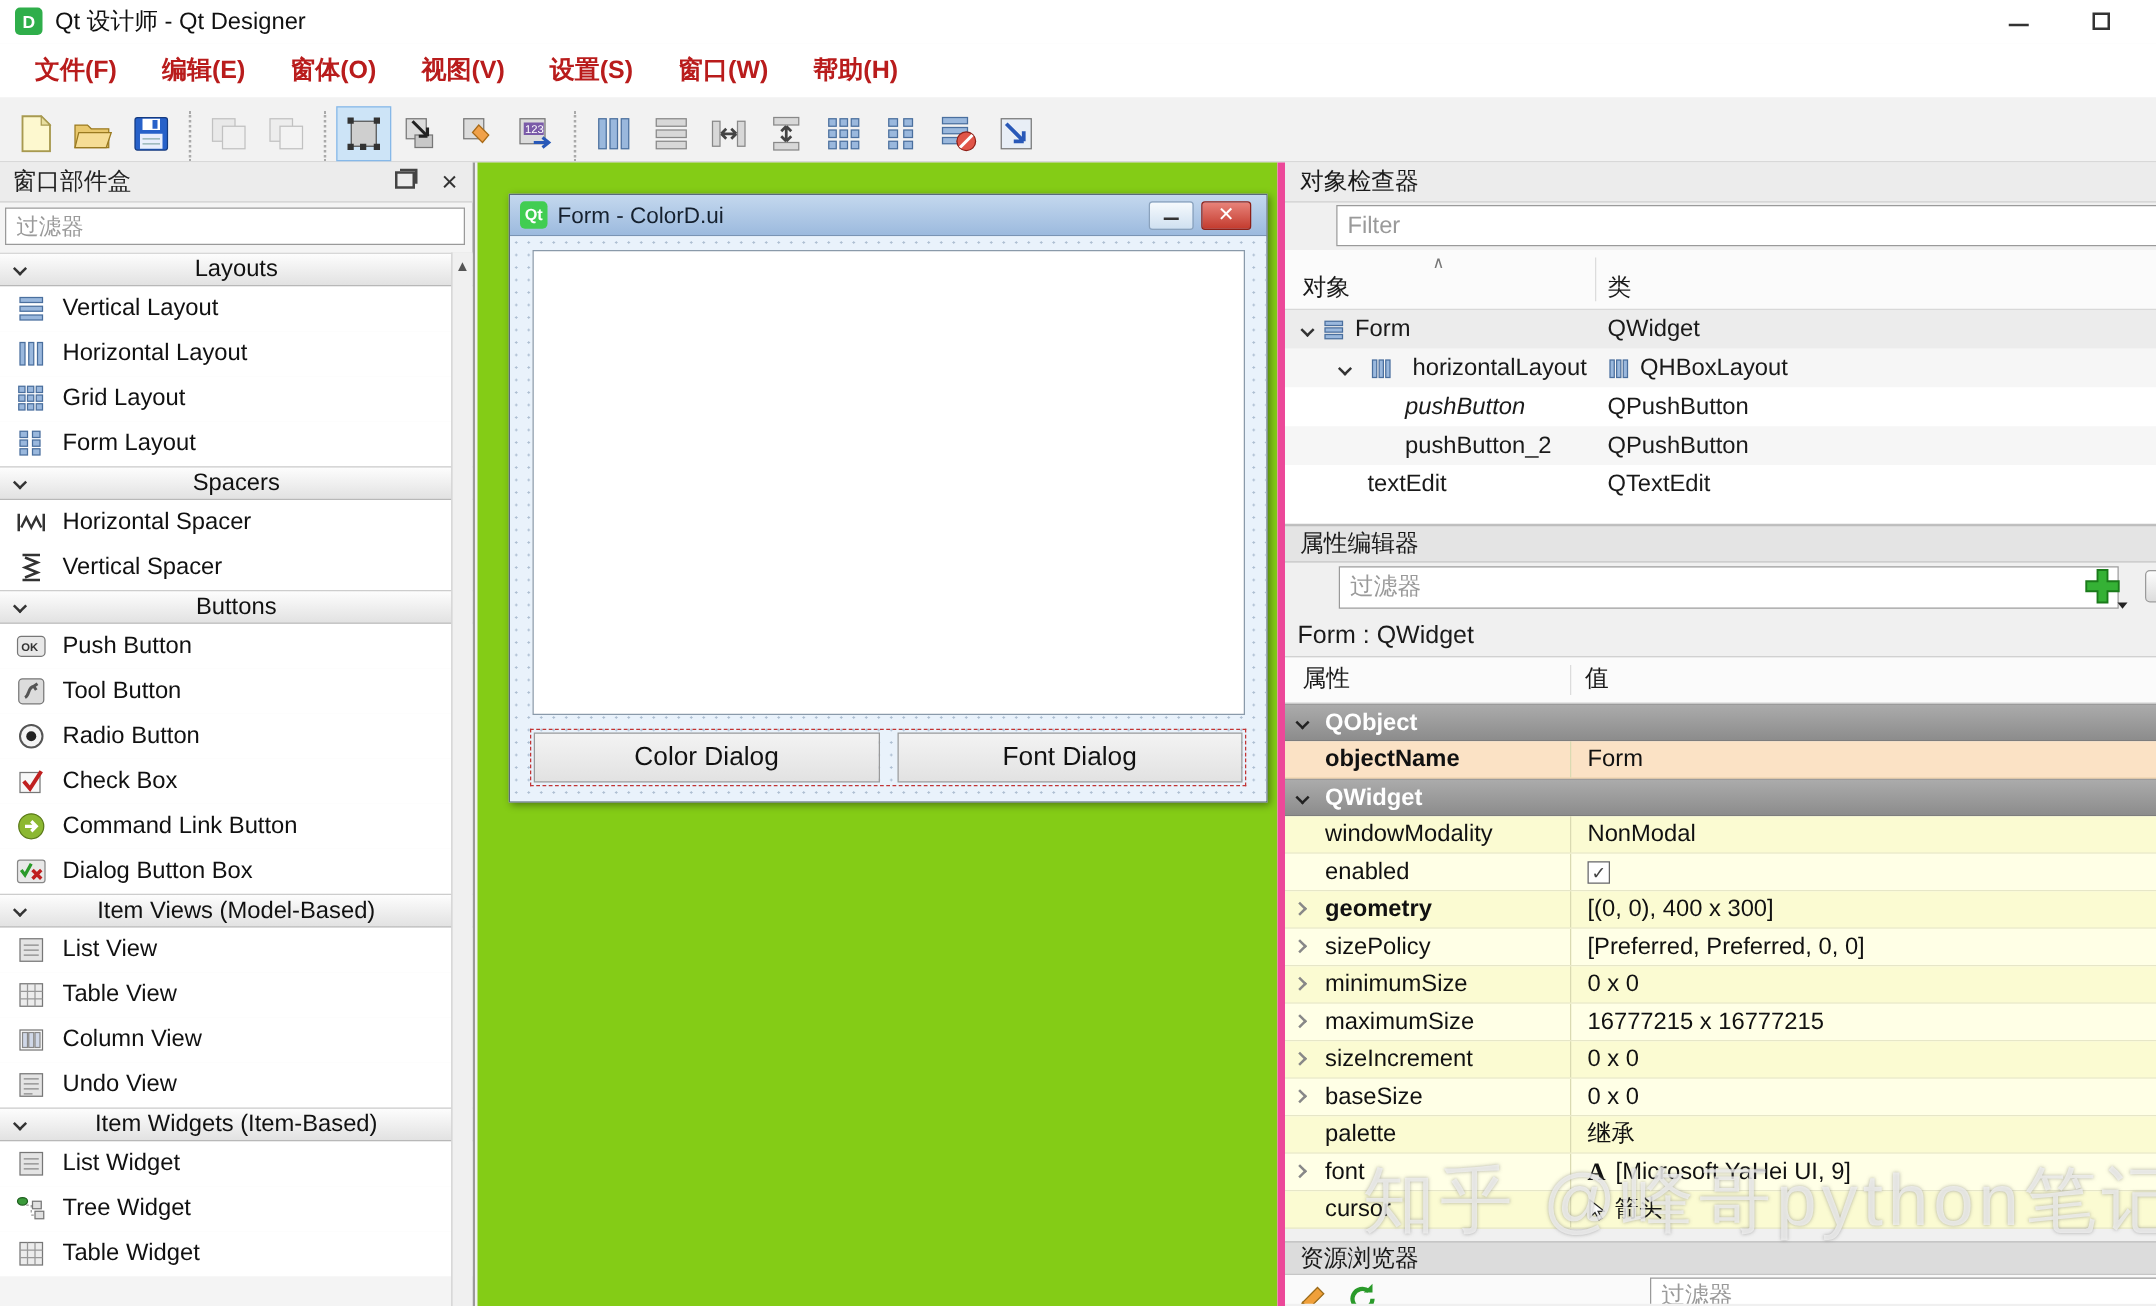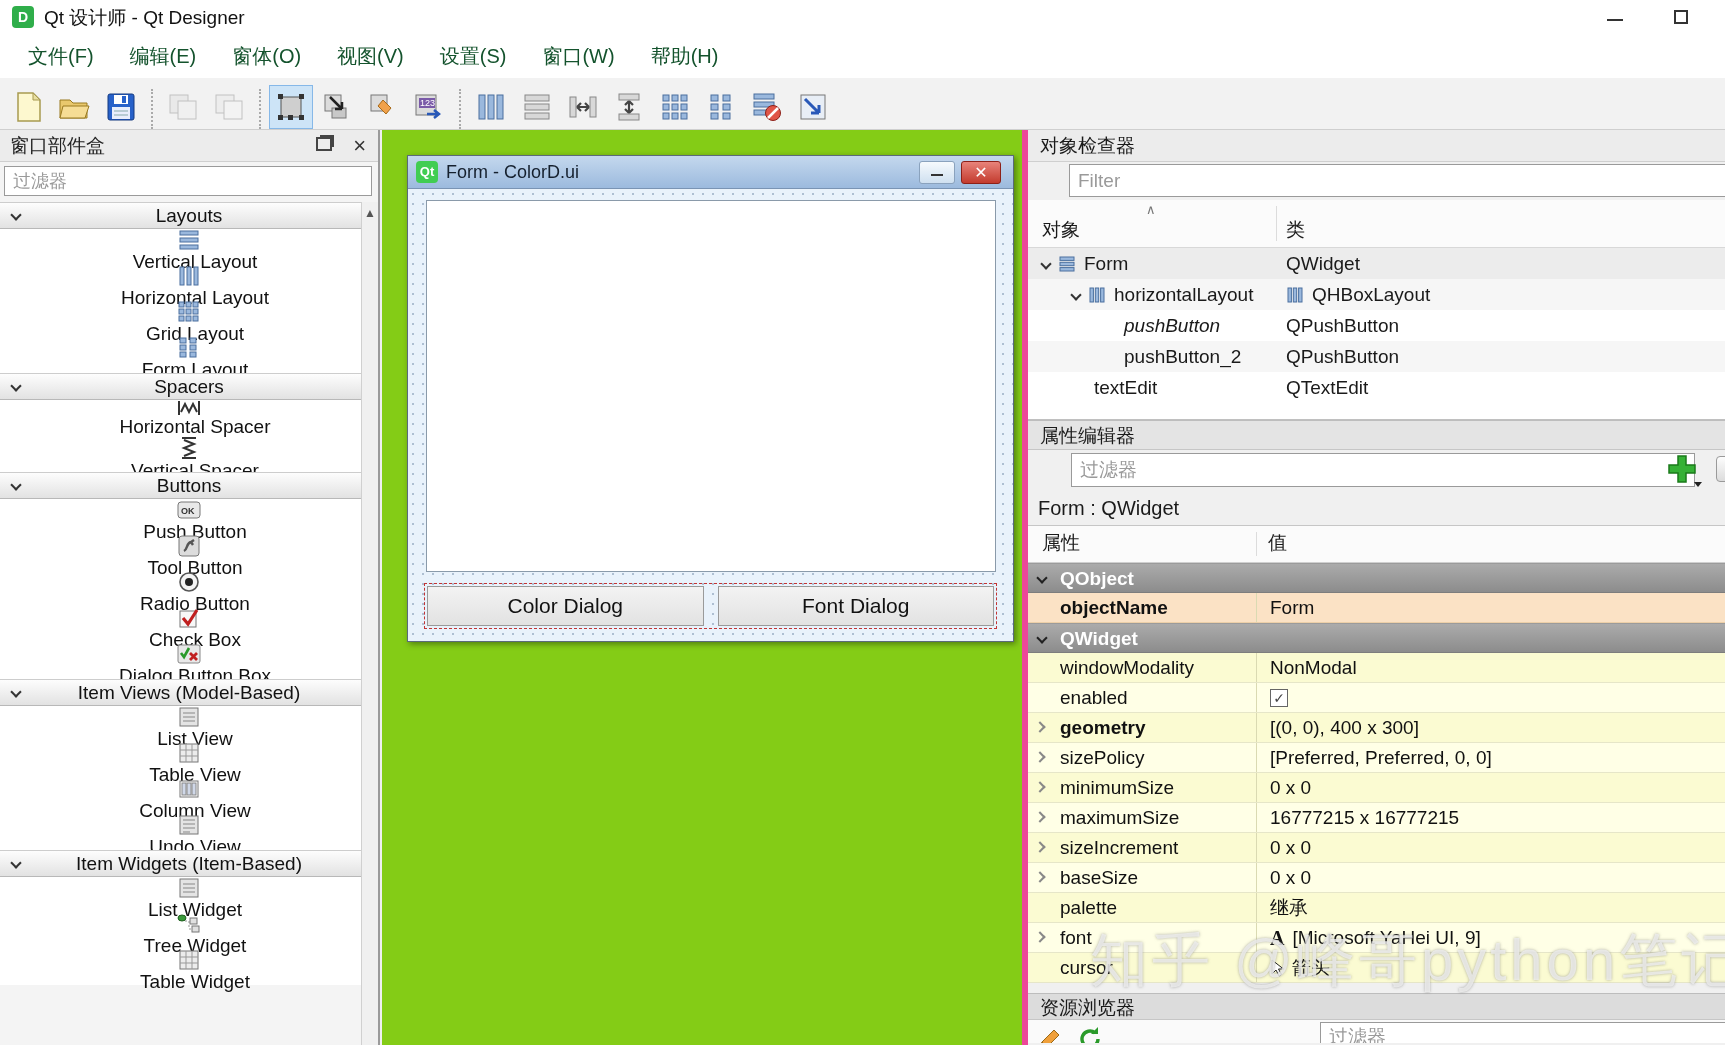--- a/index.html
+++ b/index.html
@@ -12,21 +12,21 @@
   .app-icon { position:absolute; left:12px; top:6px; width:22px; height:22px; background:#2fae4a; border-radius:4px; color:#fff; font-weight:bold; font-size:14px; text-align:center; line-height:22px; }
   .app-title { position:absolute; left:44px; top:0; height:35px; line-height:35px; font-size:19px; color:#111; }
   .win-btn { position:absolute; top:0; width:60px; height:35px; text-align:center; }
   .btn-min { right:80px; }
   .btn-min .glyph { display:inline-block; width:16px; border-top:2px solid #333; margin-top:19px; }
   .btn-max { right:14px; }
   .btn-max .glyph { display:inline-block; width:14px; height:14px; border:2px solid #333; margin-top:10px; }
 
   
   .menubar { position:absolute; left:0; top:35px; width:100%; height:43px; background:#fff; display:flex; align-items:center; padding-left:10px; }
-  .menu-item { font-size:20px; padding:0 18px; line-height:43px; color:#14532d; cursor:default; }
+  .menu-item { font-size:20px; padding:0 18px; line-height:43px; color:#b91c1c; cursor:default;font-weight:bold; }
 
   
   .toolbar { position:absolute; left:0; top:78px; width:100%; height:52px; background:#f2f2f2; border-bottom:1px solid #cfcfcf; display:flex; align-items:flex-end; padding-left:6px; }
   .tbtn { width:44px; height:44px; display:flex; align-items:center; justify-content:center; margin:0 1px; border:1px solid transparent; }
   .tbtn.selected { background:#cde4f7; border:1px solid #86b8e8; }
   .tbtn.disabled { opacity:.55; filter:grayscale(1); }
   .tsep { width:1px; height:40px; border-left:2px dotted #aaa; margin:0 7px; }
 
   
   .main { position:absolute; left:0; top:130px; width:1725px; height:915px; }
@@ -34,21 +34,21 @@
   
   .widgetbox { position:absolute; left:0; top:0; width:380px; height:915px; background:#f4f4f4; border-right:2px solid #9a9a9a; }
   .dock-header { position:relative; height:32px; background:#ececec; border-bottom:1px solid #cfcfcf; line-height:32px; padding-left:10px; font-size:19px; color:#222; }
   .dock-float { position:absolute; right:46px; top:7px; width:16px; height:14px; border:2px solid #444; box-shadow:3px -3px 0 -1px #444; cursor:pointer; }
   .dock-close { position:absolute; right:12px; top:2px; font-size:22px; color:#333; cursor:pointer; line-height:28px; }
   .wb-filter { position:absolute; left:4px; right:6px; top:36px; height:30px; border:1px solid #9a9a9a; background:#fff; font-size:18px; padding:0 8px; color:#222; font-family:inherit; }
   .wb-filter::placeholder, .flt::placeholder { color:#9a9a9a; }
   .wb-list { position:absolute; left:0; right:0; top:72px; bottom:0; overflow:hidden; }
   .wb-sec { height:27px; background:linear-gradient(#fdfdfd,#e2e2e2); border-top:1px solid #cdcdcd; border-bottom:1px solid #b8b8b8; position:relative; text-align:center; font-size:19px; line-height:26px; color:#111; }
   .wb-sec .chev { position:absolute; left:12px; top:8px; }
-  .wb-item { height:36px; display:flex; align-items:center; padding-left:12px; background:#fff;flex-direction:column; }
+  .wb-item { height:36px; display:flex; align-items:center; padding-left:12px; background:#fff; }
   .wb-item .icw { width:26px; height:26px; display:flex; align-items:center; justify-content:center; margin-right:12px; }
   .wb-item .lbl { font-size:19px; color:#111; }
   .wb-scroll { position:absolute; right:0; top:72px; bottom:0; width:17px; background:#f0f0f0; border-left:1px solid #d0d0d0; }
   .wb-scroll .up { display:block; text-align:center; color:#555; font-size:12px; padding-top:4px; }
 
   .chev { width:8px; height:8px; border-right:2px solid #333; border-bottom:2px solid #333; display:inline-block; transform:rotate(45deg); }
   .chev.right { transform:rotate(-45deg); border-color:#888; }
 
   
   .mdi { position:absolute; left:382px; top:0; width:640px; height:915px; background:#84cc16; }
@@ -407,20 +407,29 @@
           <span class="icw">
               <svg width="22" height="22" viewBox="0 0 22 22">
                 <rect x="2" y="4" width="16" height="16" fill="#f8f8f8" stroke="#777"></rect>
                 <path d="M5 11 l5 6 9 -14" stroke="#c02020" stroke-width="3.2" fill="none"></path>
               </svg>
             </span>
           <span class="lbl">Check Box</span>
           </div>
         <div class="wb-item">
           <span class="icw">
+              <svg width="22" height="22" viewBox="0 0 22 22">
+                <circle cx="11" cy="11" r="10" fill="#8cb832" stroke="#5a7a18"></circle>
+                <path d="M6 11 h9 m-4 -4 l4 4 -4 4" stroke="#fff" stroke-width="2.6" fill="none"></path>
+              </svg>
+            </span>
+          <span class="lbl">Command Link Button</span>
+          </div>
+        <div class="wb-item">
+          <span class="icw">
               <svg width="24" height="22" viewBox="0 0 24 22">
                 <rect x="1" y="2" width="22" height="18" rx="2" fill="#e8e8e8" stroke="#888"></rect>
                 <path d="M4 10 l3 4 5 -9" stroke="#2a9a2a" stroke-width="2.6" fill="none"></path>
                 <path d="M13 10 l7 7 m0 -7 l-7 7" stroke="#c02020" stroke-width="2.8" fill="none"></path>
               </svg>
             </span>
           <span class="lbl">Dialog Button Box</span>
           </div>
 
         <div class="wb-sec"><span class="chev"></span><span>Item Views (Model-Based)</span></div>
@@ -564,21 +573,21 @@
                   <rect x="2" y="2" width="14" height="3.4"></rect>
                   <rect x="2" y="7.3" width="14" height="3.4"></rect>
                   <rect x="2" y="12.6" width="14" height="3.4"></rect>
                 </g>
               </svg>
             <span>Form</span>
             </span>
           <span class="oi-cls">QWidget</span>
         </div>
         <div class="oi-row alt1">
-          <span class="oi-obj" style="left:44px;">
+          <span class="oi-obj" style="left:44px;gap:16px;">
               <span class="chev"></span>
             <svg width="18" height="18" viewBox="0 0 18 18">
                 <g fill="#9ab8dd" stroke="#4a6f9e">
                   <rect x="2" y="2" width="3.4" height="14"></rect>
                   <rect x="7.3" y="2" width="3.4" height="14"></rect>
                   <rect x="12.6" y="2" width="3.4" height="14"></rect>
                 </g>
               </svg>
             <span>horizontalLayout</span>
             </span>

